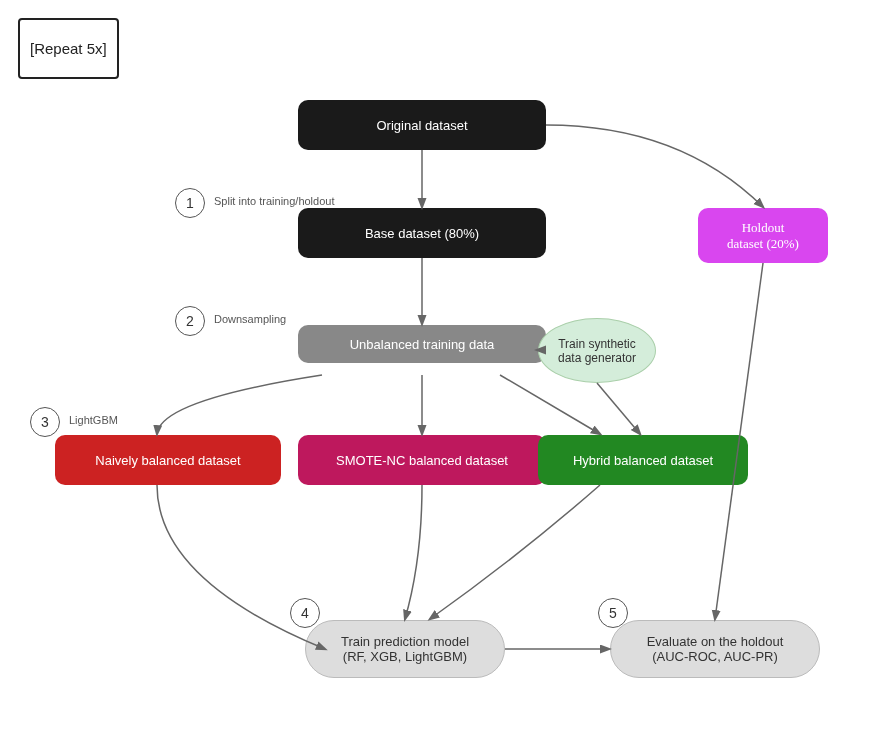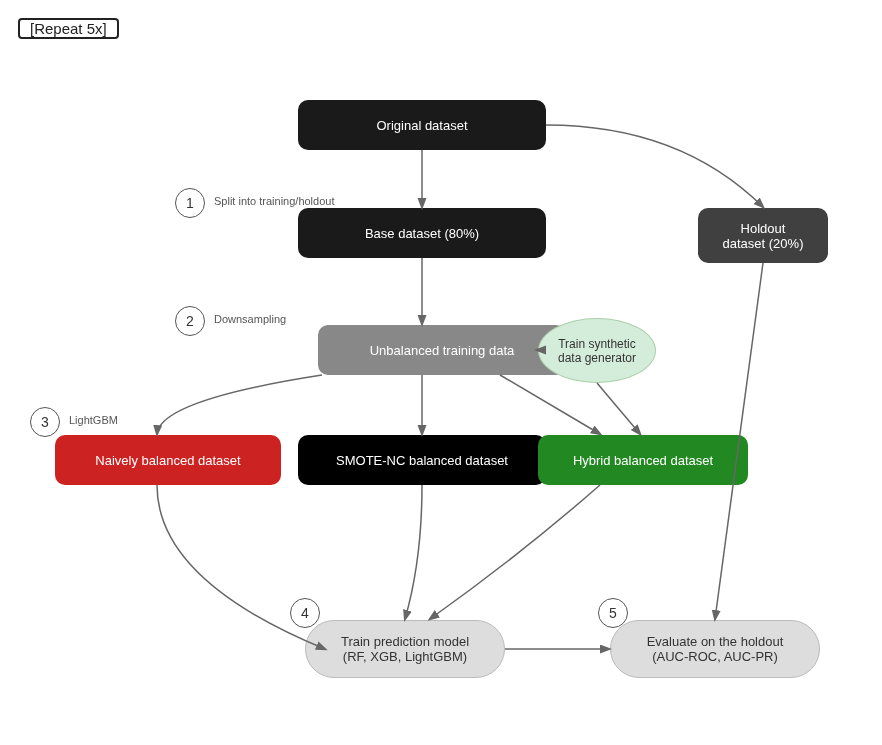--- a/index.html
+++ b/index.html
@@ -14,21 +14,21 @@
     }
 
     .repeat-label {
       position: absolute;
       top: 18px;
       left: 18px;
       font-size: 15px;
       font-weight: normal;
       color: #222;
       border: 2px solid #222;
-      padding: 0 10px;
+      padding: 20px 10px;
       border-radius: 4px;
     }
 
     svg.diagram {
       position: absolute;
       top: 0;
       left: 0;
       width: 882px;
       height: 745px;
       pointer-events: none;
@@ -56,21 +56,21 @@
       border-radius: 10px;
     }
 
     .node-red {
       background: #cc2222;
       color: #fff;
       border-radius: 10px;
     }
 
     .node-blue {
-      background: #000000;
+      background: #be185d;
       color: #fff;
       border-radius: 10px;
     }
 
     .node-green {
       background: #228822;
       color: #fff;
       border-radius: 10px;
     }
 
@@ -82,23 +82,24 @@
     }
 
     .node-ellipse-gray {
       background: #ddd;
       color: #333;
       border-radius: 50px;
       border: 1.5px solid #bbb;
     }
 
     .node-holdout {
-      background: #404040;
-      color: #fff;
-      border-radius: 10px;
+      background: #d946ef;
+      color: #fff;
+      border-radius: 10px;
+      font-family: Liberation Serif, serif;
     }
 
     
     .step-circle {
       position: absolute;
       width: 30px;
       height: 30px;
       border-radius: 50%;
       border: 1.5px solid #555;
       background: #fff;
@@ -147,21 +148,21 @@
 
 <div class="node node-dark" style="left:298px; top:208px; width:248px; height:50px;align-items:center;">
   <span>Base dataset (80%)</span>
 </div>
 
 <div class="node node-holdout" style="left:698px; top:208px; width:130px; height:55px;">
   <span style="white-space:pre-line;">Holdout
 dataset (20%)</span>
 </div>
 
-<div class="node node-gray" style="left:298px; top:325px; width:248px; height:50px;margin-left:20px;">
+<div class="node node-gray" style="left:298px; top:325px; width:248px; height:38px;">
   <span>Unbalanced training data</span>
 </div>
 
 <div class="node node-light-green" style="left:538px; top:318px; width:118px; height:65px;">
   <span style="white-space:pre-line; text-align:center; font-size:12px;">Train synthetic
 data generator</span>
 </div>
 
 <div class="node node-red" style="left:55px; top:435px; width:226px; height:50px;">
   <span>Naively balanced dataset</span>

